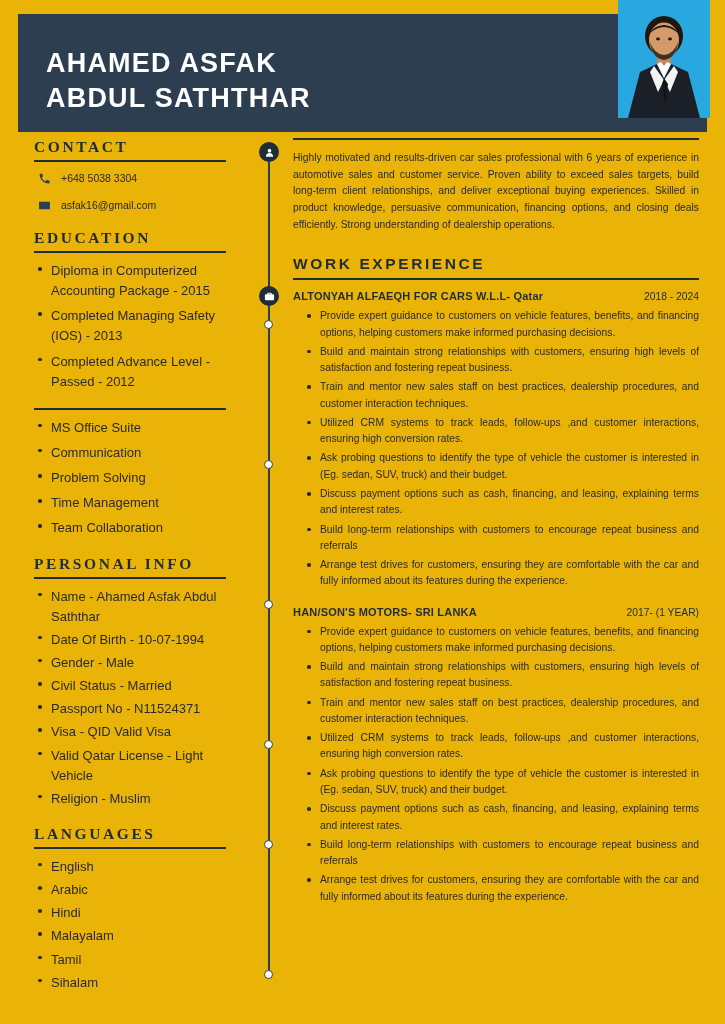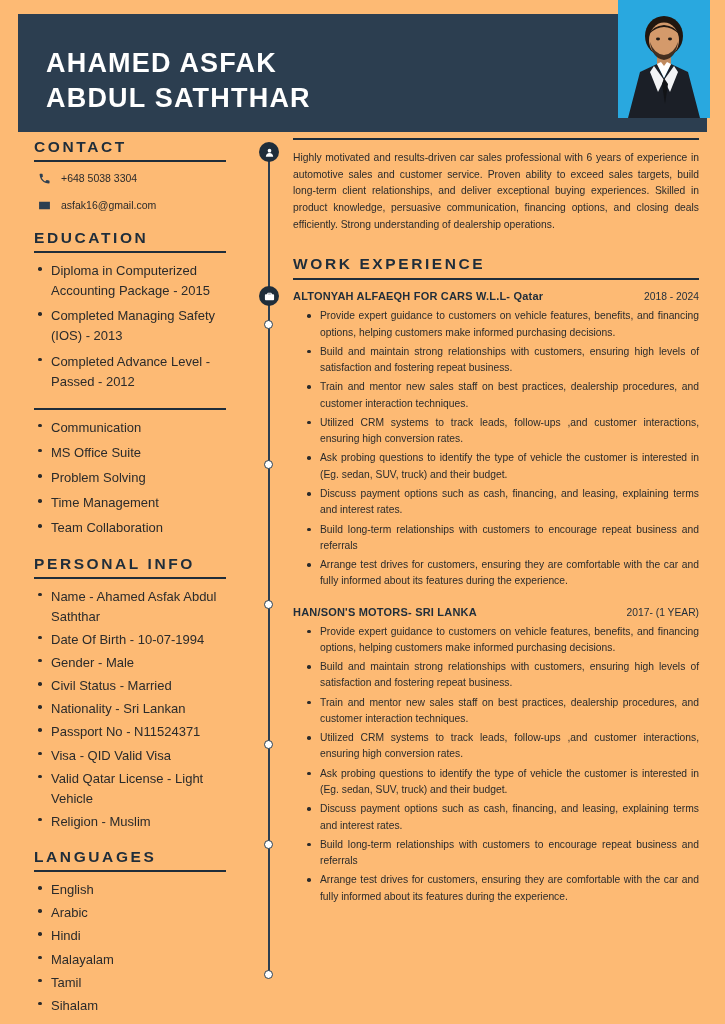--- a/index.html
+++ b/index.html
@@ -9,21 +9,21 @@
     height: 1024px;
     background: #ffffff;
     font-family: "Liberation Sans", sans-serif;
     color: #2b2b2b;
     overflow: hidden;
   }
   .page {
     position: relative;
     width: 725px;
     height: 1024px;
-    background: #fdba74;
+    background: #eab308;
   }
 
   
   .header {
     position: absolute;
     left: 18px;
     top: 14px;
     width: 689px;
     height: 118px;
     background: #2c3e50;
@@ -60,20 +60,21 @@
     top: 138px;
     width: 228px;
   }
   .sec-title {
     font-size: 15.5px;
     font-weight: bold;
     letter-spacing: 2.6px;
     color: #1f2d3a;
     margin: 0 0 4px 0;
     padding-left: 16px;
+    font-family: Liberation Serif, serif;
   }
   .sec-rule {
     height: 2px;
     background: #1f2d3a;
     margin: 0 0 8px 0;
     width: 192px;
     margin-left: 16px;
   }
   .left-block { margin-bottom: 16px; }
 
@@ -292,37 +293,36 @@
       <ul class="bullets">
         <li>Diploma in Computerized Accounting Package - 2015</li>
         <li>Completed Managing Safety (IOS) - 2013</li>
         <li>Completed Advance Level - Passed - 2012</li>
       </ul>
     </div>
 
     <div class="left-block">
       <div class="sec-rule"></div>
       <ul class="bullets">
+        <li>MS Office Suite</li>
         <li>Communication</li>
-        <li>MS Office Suite</li>
         <li>Problem Solving</li>
         <li>Time Management</li>
         <li>Team Collaboration</li>
       </ul>
     </div>
 
     <div class="left-block">
       <div class="sec-title">PERSONAL INFO</div>
       <div class="sec-rule"></div>
       <ul class="bullets tight">
         <li>Name - Ahamed Asfak Abdul Saththar</li>
         <li>Date Of Birth -  10-07-1994</li>
         <li>Gender - Male</li>
         <li>Civil Status - Married</li>
-        <li>Nationality -  Sri Lankan</li>
         <li>Passport No - N11524371</li>
         <li>Visa - QID Valid Visa</li>
         <li>Valid Qatar License -  Light Vehicle</li>
         <li>Religion -  Muslim</li>
       </ul>
     </div>
 
     <div class="left-block">
       <div class="sec-title">LANGUAGES</div>
       <div class="sec-rule"></div>

